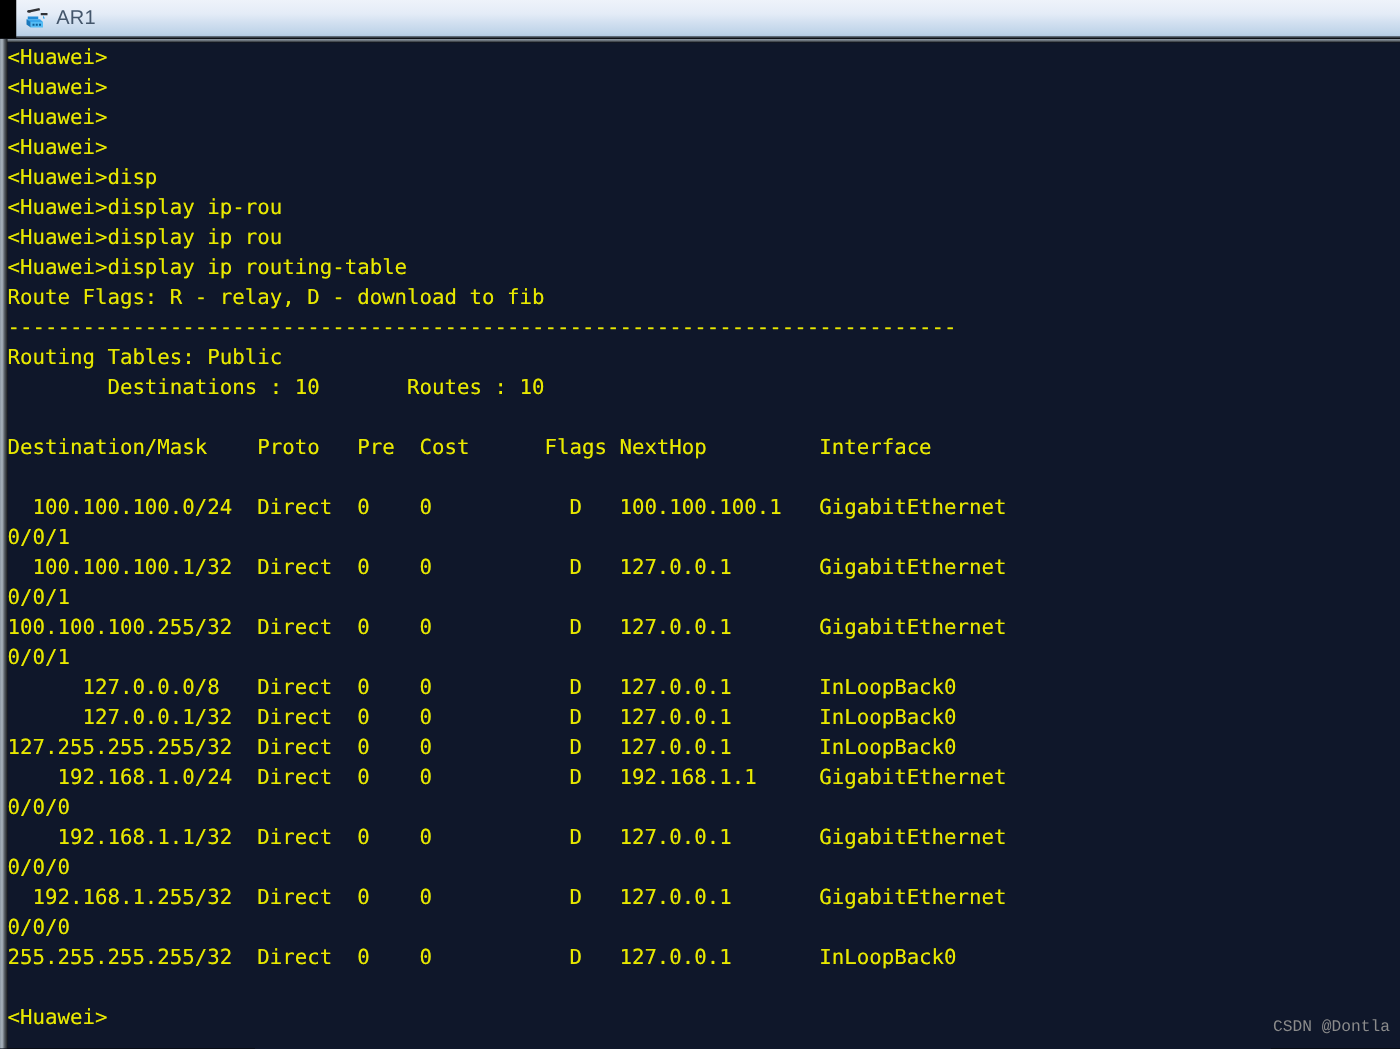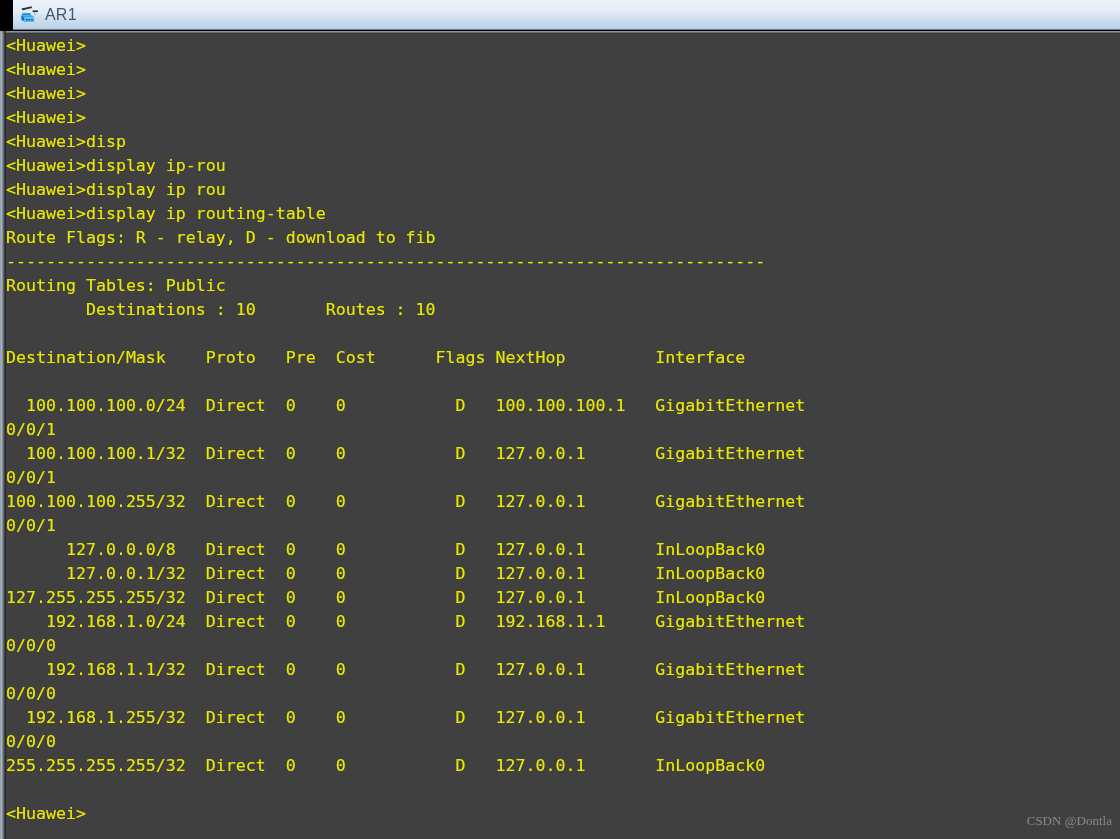--- a/index.html
+++ b/index.html
@@ -53,21 +53,21 @@
     line-height: 20px;
     white-space: nowrap;
   }
   
   #terminal {
     position: absolute;
     left: 0;
     top: 31px;
     width: 1120px;
     height: 808px;
-    background: #404040;
+    background: #0f172a;
     overflow: hidden;
   }
   
   #term-frame-left {
     position: absolute;
     left: 0; top: 0;
     width: 6px;
     height: 808px;
     background: linear-gradient(to right, #8e9aa5 0%, #aab4be 28%, #545b62 62%, #1a1c1e 100%);
   }
@@ -93,21 +93,21 @@
   }
   #screen .line {
     height: 24px;
     white-space: pre;
     text-shadow: 0 0 0.5px rgba(232,232,0,0.55);
   }
   #watermark {
     position: absolute;
     right: 8px;
     bottom: 10px;
-    font-family: Liberation Serif, serif;
+    font-family: Liberation Mono, monospace;
     font-size: 13px;
     color: #8b8b8b;
     white-space: nowrap;
   }
 </style>
 </head>
 <body>
 
 <div id="window">
 

